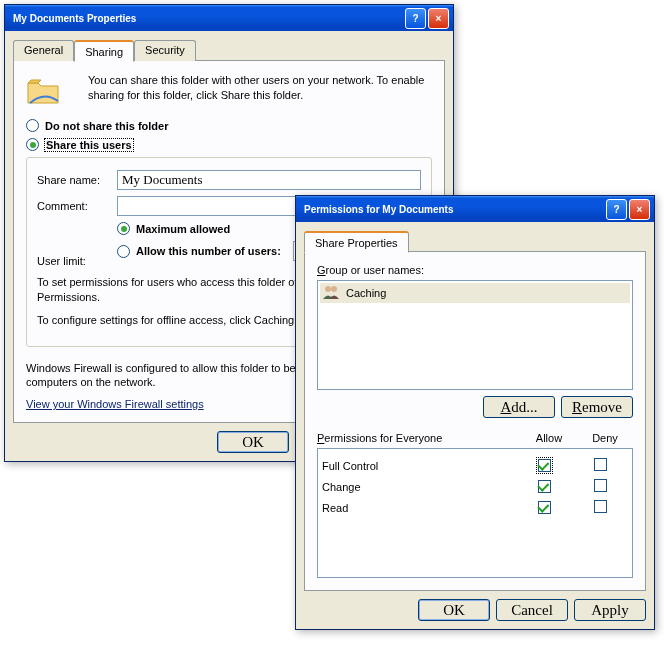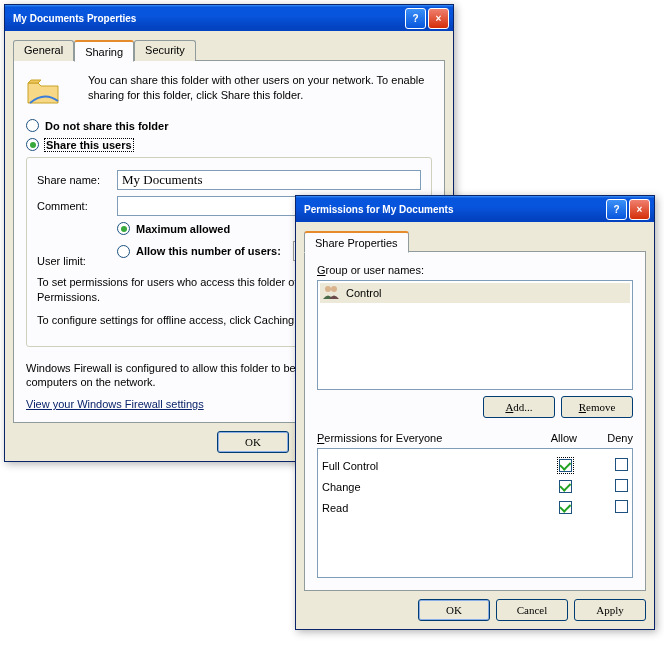--- a/index.html
+++ b/index.html
@@ -121,21 +121,21 @@
   .para { margin: 8px 0; line-height: 1.35; }
   .link { color: #0a246a; text-decoration: underline; cursor: pointer; }
   .btn {
     min-width: 72px; height: 22px;
     background: #ece9d8;
     border: 1px solid #003c74;
     border-radius: 3px;
     display: inline-flex; align-items: center; justify-content: center;
     padding: 0 10px;
     cursor: pointer;
-    font-family: Tahoma; font-size: 11px;
+    font-family: Tahoma; font-size: 15px;
   }
   .btn.default { box-shadow: inset 0 0 0 1px #89ade4; }
   .button-row {
     display: flex; justify-content: flex-end; gap: 6px;
     padding: 8px 0 0 0;
   }
   .listbox {
     background: #fff;
     border: 1px solid #7f9db9;
     height: 110px;
@@ -146,21 +146,21 @@
     display: flex; align-items: center; gap: 6px;
     padding: 1px 2px;
     cursor: pointer;
   }
   .list-item.sel { background: #ece9d8; }
   .users-icon svg { width: 18px; height:16px; }
   .perm-header, .perm-row {
     display: flex; align-items: center;
   }
   .perm-name { flex: 1; }
-  .perm-col { width: 56px; text-align: right; }
+  .perm-col { width: 56px; text-align: center; }
   .perm-list-outer {
     background:#fff; border:1px solid #7f9db9;
     height: 130px; padding: 6px 4px;
   }
   .perm-row { padding: 3px 0; }
   .chk {
     width: 13px; height: 13px; border: 1px solid #1c5180;
     background: #fff; display: inline-flex;
     align-items: center; justify-content: center;
     cursor: pointer;
@@ -285,21 +285,21 @@
       <div class="listbox">
         <div class="list-item sel">
           <span class="users-icon">
             <svg viewBox="0 0 18 16">
                 <circle cx="6" cy="5" r="3" fill="#d9b38c"></circle>
                 <path d="M1 15 q5 -7 10 0 z" fill="#4a6b4a"></path>
                 <circle cx="12" cy="5" r="3" fill="#d9b38c"></circle>
                 <path d="M7 15 q5 -7 10 0 z" fill="#6b4a4a"></path>
               </svg>
           </span>
-          <span>Control</span>
+          <span>Caching</span>
         </div>
       </div>
       <div class="btn-inline-row">
         <div class="btn">
             <span><span class="underline-accel">A</span><span>dd...</span></span>
           </div>
         <div class="btn">
             <span class="underline-accel">R</span>
             <span>emove</span>
           </div>

